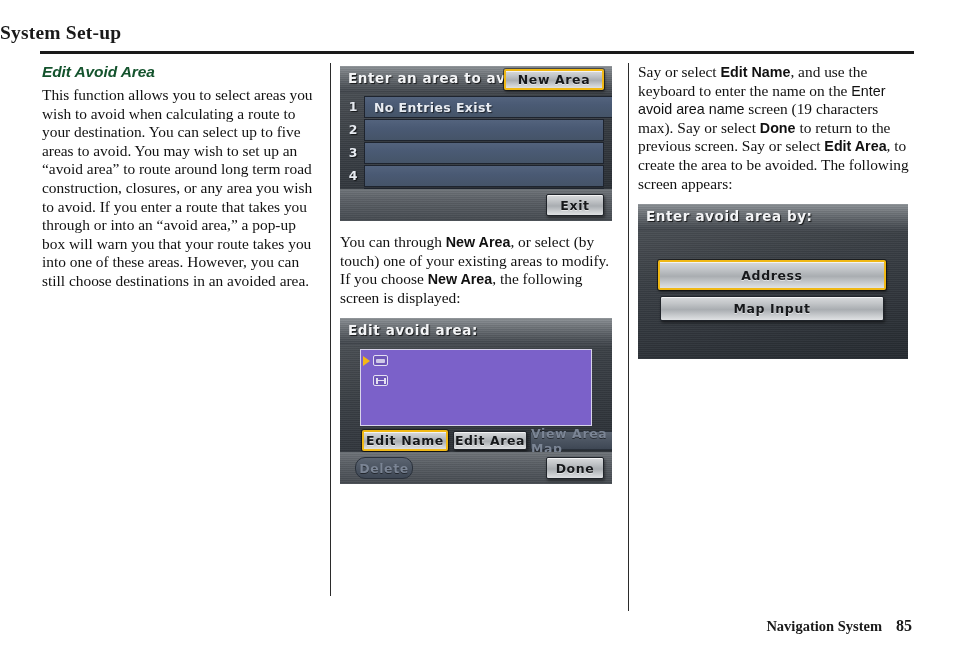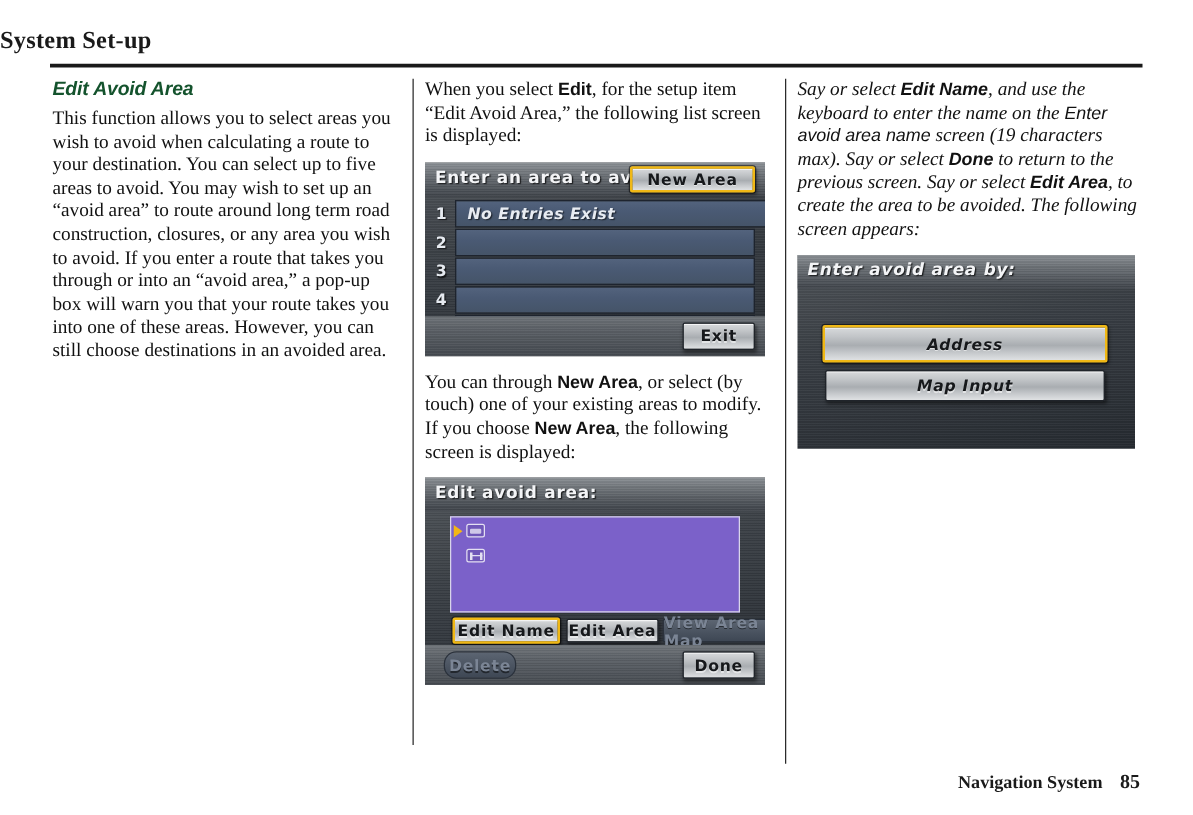--- a/index.html
+++ b/index.html
@@ -23,21 +23,21 @@
 
   
   .divider{position:absolute;width:1px;background:#2b2b2b;top:63px;height:533px;}
   .divider.d1{left:330px;}
   .divider.d2{left:628px;height:548px;}
 
   
   .col{position:absolute;top:63px;}
   .col1{left:42px;width:272px;}
   .col2{left:340px;width:272px;}
-  .col3{left:638px;width:274px;font-style:italic;}
+  .col3{left:638px;width:274px;}
 
   h2.sec{
     font-family:"Liberation Sans", sans-serif;
     font-weight:bold;font-style:italic;font-size:15.5px;
     margin:0 0 5px 0;color:#14532d;letter-spacing:-.1px;
   }
   p.body{
     font-family:"Liberation Serif", serif;
     font-size:15.4px;line-height:18.6px;margin:0 0 11px 0;color:#111;
     text-align:left;
@@ -164,30 +164,29 @@
   <div class="divider d1"></div>
   <div class="divider d2"></div>
 
   <div class="col col1">
     <h2 class="sec">Edit Avoid Area</h2>
     <p class="body">This function allows you to select areas you wish to avoid when calculating a route to your destination. You can select up to five areas to avoid. You may wish to set up an “avoid area” to route around long term road construction, closures, or any area you wish to avoid. If you enter a route that takes you through or into an “avoid area,” a pop-up box will warn you that your route takes you into one of these areas. However, you can still choose destinations in an avoided area.</p>
   </div>
 
   <div class="col col2">
 
-    <p class="body"><span>When you select </span><b>Edit</b><span>, for the setup item “Edit Avoid Area,” the following list screen is displayed:</span></p>
 
     <div class="nav" style="width:272px;height:155px;margin:3px 0 12px 0;">
       <div class="titlebar"></div>
       <div class="title">Enter an area to avoid:</div>
 
       <div class="mbtn sel" style="left:164px;top:3px;width:100px;height:21px;">New Area</div>
 
       <div class="lnum" style="left:4px;top:33px;">1</div>
-      <div class="lrow" style="left:24px;top:30px;width:288px;height:22px;font-style:italic;">No Entries Exist</div>
+      <div class="lrow" style="left:24px;top:30px;width:288px;height:22px;">No Entries Exist</div>
 
       <div class="lnum" style="left:4px;top:56px;">2</div>
       <div class="lrow" style="left:24px;top:53px;width:240px;height:22px;"></div>
 
       <div class="lnum" style="left:4px;top:79px;">3</div>
       <div class="lrow" style="left:24px;top:76px;width:240px;height:22px;"></div>
 
       <div class="lnum" style="left:4px;top:102px;">4</div>
       <div class="lrow" style="left:24px;top:99px;width:240px;height:22px;"></div>
 

